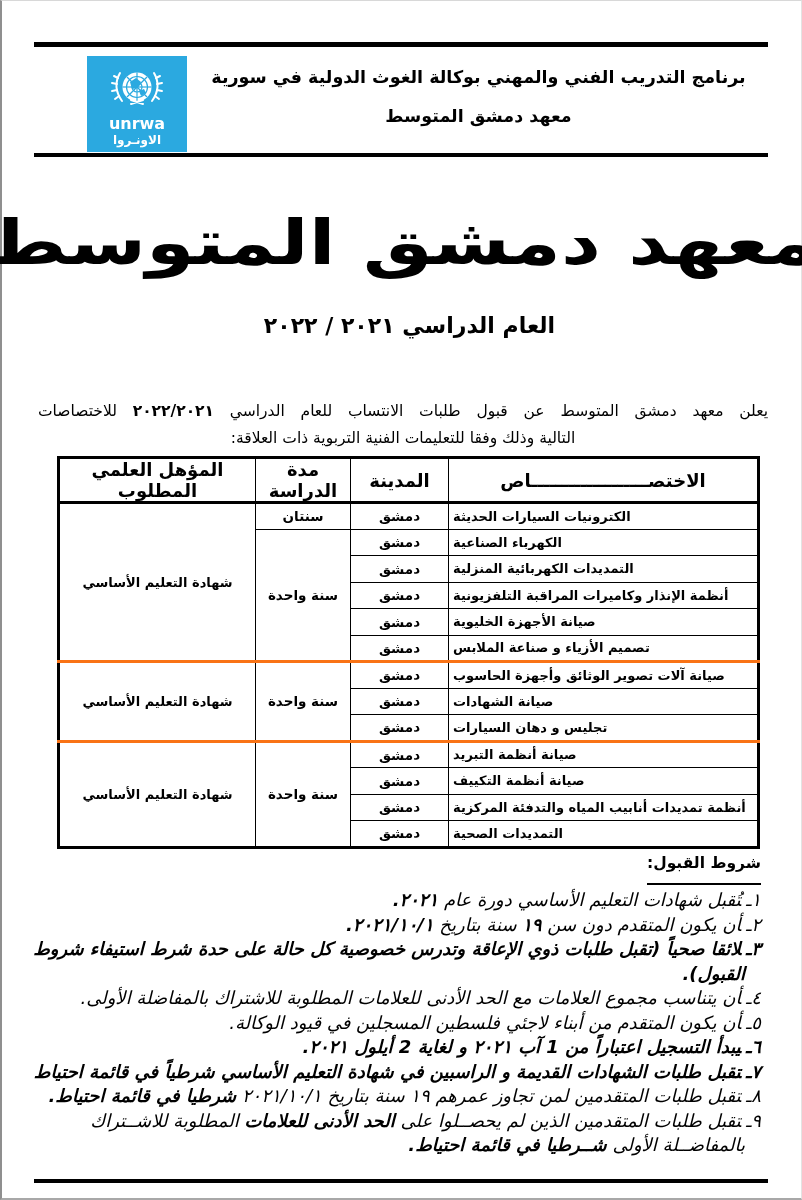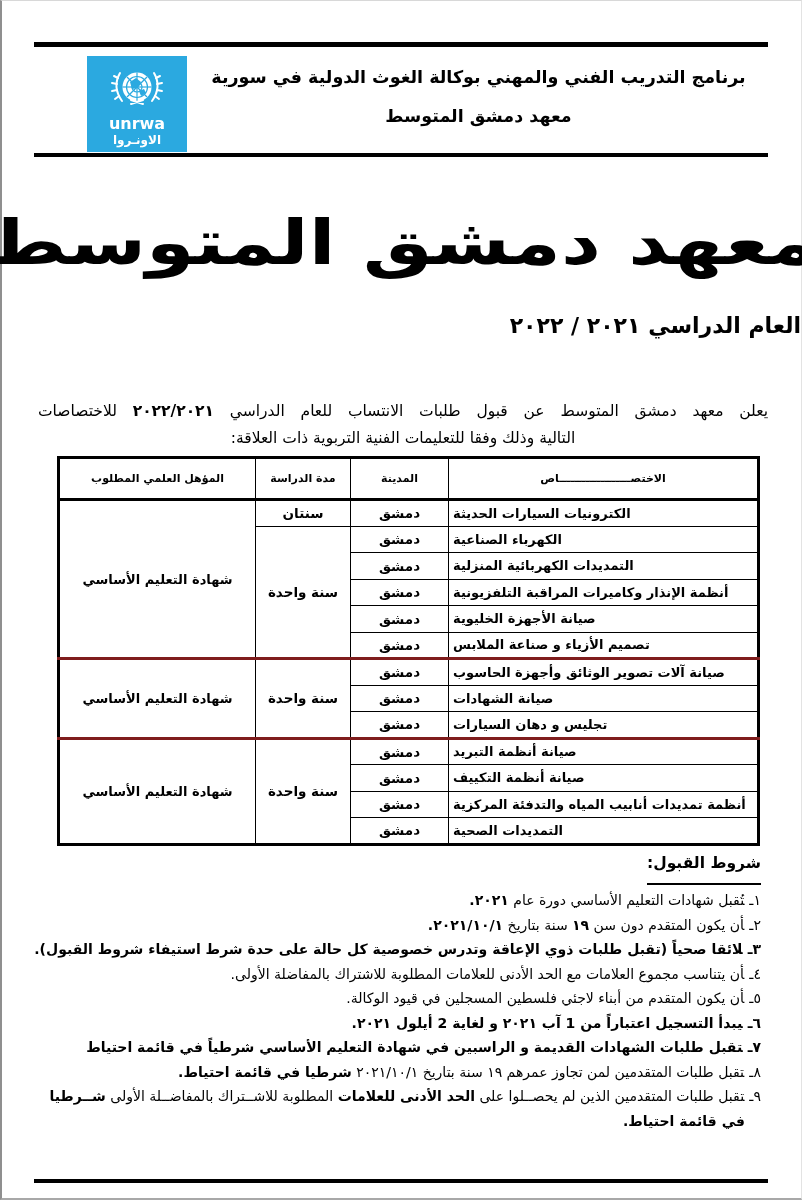--- a/index.html
+++ b/index.html
@@ -22,46 +22,46 @@
 
   .announce { position:absolute; top:165px; right:33px; left:32px; text-align:center;
               font-size:22px; font-weight:bold; }
   .announce span { display:inline-block; border-bottom:3px solid #000; padding:0 2px 2px; }
 
   .main-title { position:absolute; top:205px; right:0; left:0; text-align:center;
                 font-size:62px; font-weight:bold; white-space:nowrap;
                 transform:scaleX(1.26); transform-origin:center;
                 font-family:"DejaVu Serif","DejaVu Sans",serif; }
 
-  .year-line { position:absolute; top:311px; right:0; left:16px; text-align:right;
+  .year-line { position:absolute; top:311px; right:0; left:16px; text-align:center;
                font-size:22px; font-weight:bold; font-family:"DejaVu Serif","DejaVu Sans",serif; }
 
   .section-line { position:absolute; top:357px; right:0; left:0; text-align:center;
                   font-size:21px; font-weight:bold; font-family:"DejaVu Serif","DejaVu Sans",serif; }
   .section-line span { display:inline-block; border-bottom:3px solid #000; padding:0 3px 3px; }
 
   .intro { position:absolute; top:397px; right:33px; left:36px; font-size:15.5px; line-height:27px; }
   .intro .l1 { text-align:justify; text-align-last:justify; }
   .intro .l2 { text-align:center; }
   .intro .year { font-weight:bold; }
 
   table.programs { position:absolute; top:455px; left:55px; width:700px;
                    border-collapse:collapse; table-layout:fixed; border:3px solid #000; }
   table.programs th, table.programs td { border:1.5px solid #000; font-weight:bold;
                    text-align:center; vertical-align:middle; overflow:hidden; }
-  table.programs thead th { height:42px; font-size:11px; border-bottom:3px solid #000; }
+  table.programs thead th { height:42px; font-size:18px; border-bottom:3px solid #000; }
   table.programs td { height:26.5px; font-size:13px; padding:1px 4px; }
   table.programs td.spec { text-align:left; padding-right:9px; }
   table.programs td.city, table.programs td.dur { font-size:13.5px; }
-  table.programs tbody tr:first-child > td { border-top:3px solid #7f1d1d; }
+  table.programs tbody tr:first-child > td { border-top:3px solid #f97316; }
 
   .conds { position:absolute; top:852px; right:40px; left:28px; }
   .conds h3 { font-size:15.5px; font-weight:bold; display:inline-block;
               border-bottom:2.5px solid #000; padding-bottom:11px; margin-bottom:3px; }
-  .cond-item { font-size:14px; line-height:24.5px; padding-right:16px; text-indent:-16px; }
+  .cond-item { font-size:18px; line-height:24.5px; padding-right:16px; text-indent:-16px;font-style:italic; }
   .cond-item .b { font-weight:bold; }
   .cond-num { margin-left:5px; }
   .cond-item.gap { margin-right:14px; }
   .cond-item.gap .cond-num { margin-left:16px; }
 </style>
 </head>
 <body>
 
 <div class="page">
 

